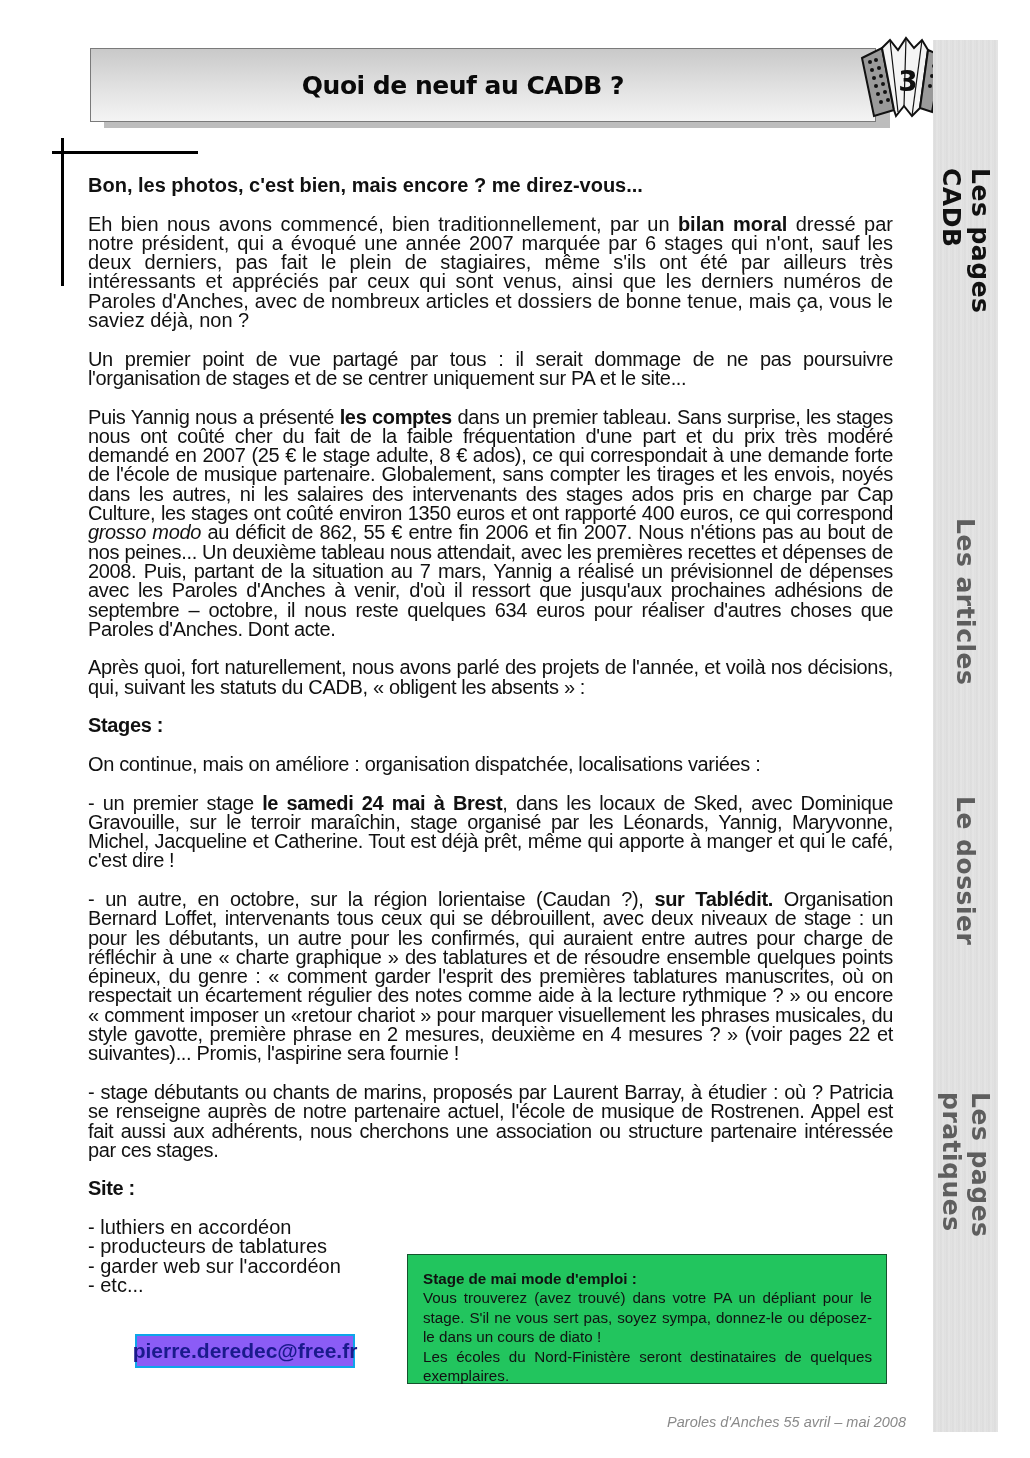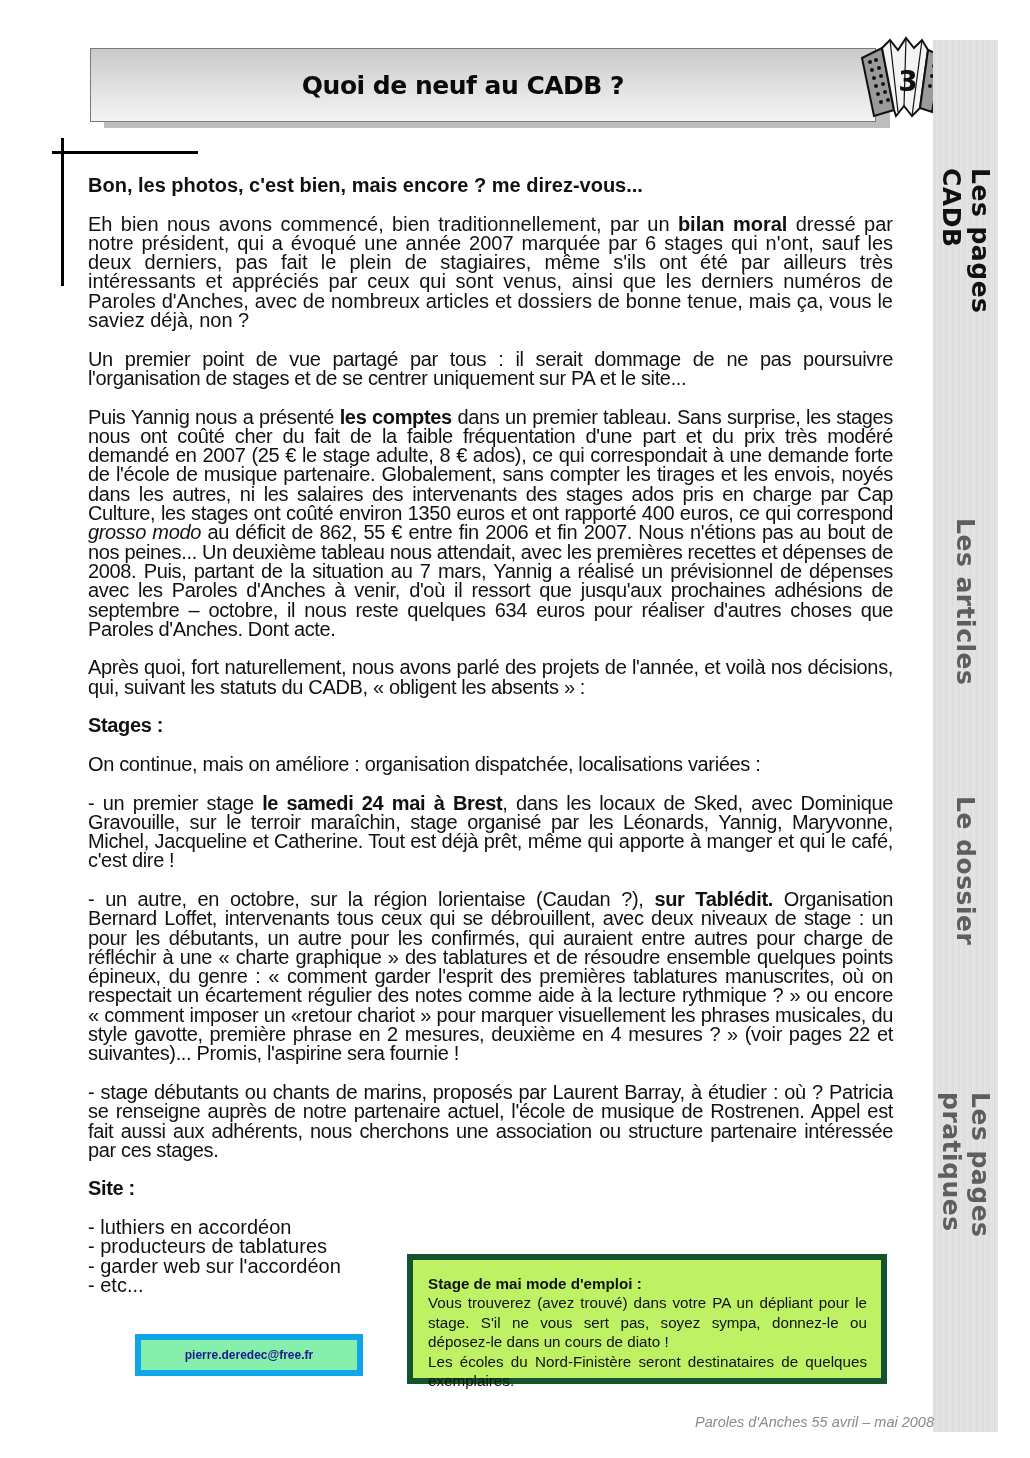--- a/index.html
+++ b/index.html
@@ -48,34 +48,34 @@
       font-size: 20px; line-height: 19.3px;
     }
     .content p { margin: 0 0 19.3px 0; text-align: justify; }
     .content p.tight { margin-bottom: 0; }
     .content .narrow { font-family: "Liberation Sans Narrow", "Liberation Sans", sans-serif; letter-spacing: -0.35px; }
     .lead { font-weight: bold; }
     .section-head { font-weight: bold; }
     .list-item { margin: 0; }
     .email-box {
       position: absolute; left: 135px; top: 1334px; width: 216px; height: 30px;
-      border: 6px solid #0ea5e9; background: #86efac;
+      border: 2px solid #0ea5e9; background: #8b5cf6;
       display: flex; align-items: center; justify-content: center;
-      color: #1a1a8c; font-weight: bold; font-size: 12px;
+      color: #1a1a8c; font-weight: bold; font-size: 21px;
     }
     .callout {
       position: absolute; left: 407px; top: 1254px; width: 480px; height: 130px;
-      border: 6px solid #14532d; background: #bef264;
+      border: 1px solid #14532d; background: #22c55e;
       padding: 14px 14px 0 15px; box-sizing: border-box;
       font-size: 15.2px; line-height: 19.4px; text-align: justify;
     }
     .callout .callout-title { font-weight: bold; }
     .callout .callout-line { display: block; }
     .footer {
-      position: absolute; left: 628px; top: 1414px; width: 306px; text-align: right;
+      position: absolute; left: 600px; top: 1414px; width: 306px; text-align: right;
       font-style: italic; color: #8a8a8a; font-size: 14.5px;
     }
   </style>
 </head>
 <body>
 
 <div class="header-shadow"></div>
 <div class="header-box">
   <span class="header-title">Quoi de neuf au CADB ?</span>
 </div>

